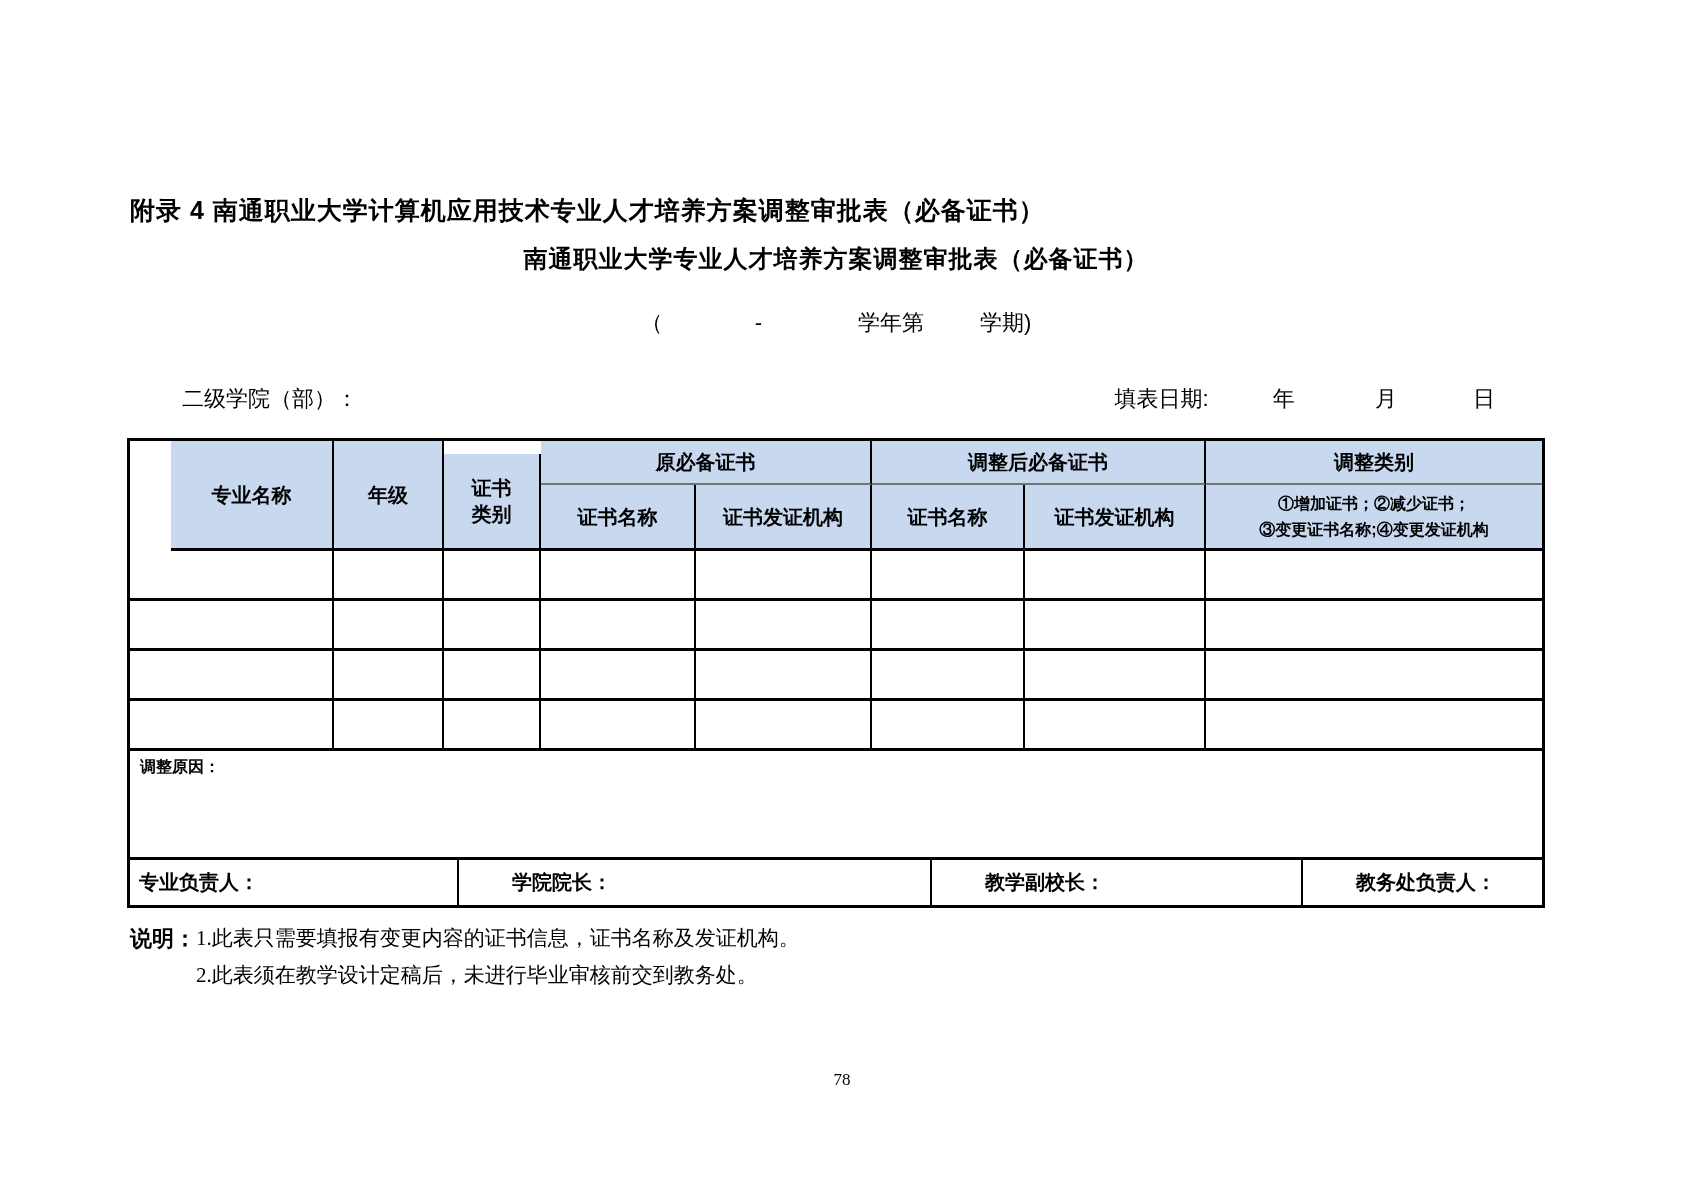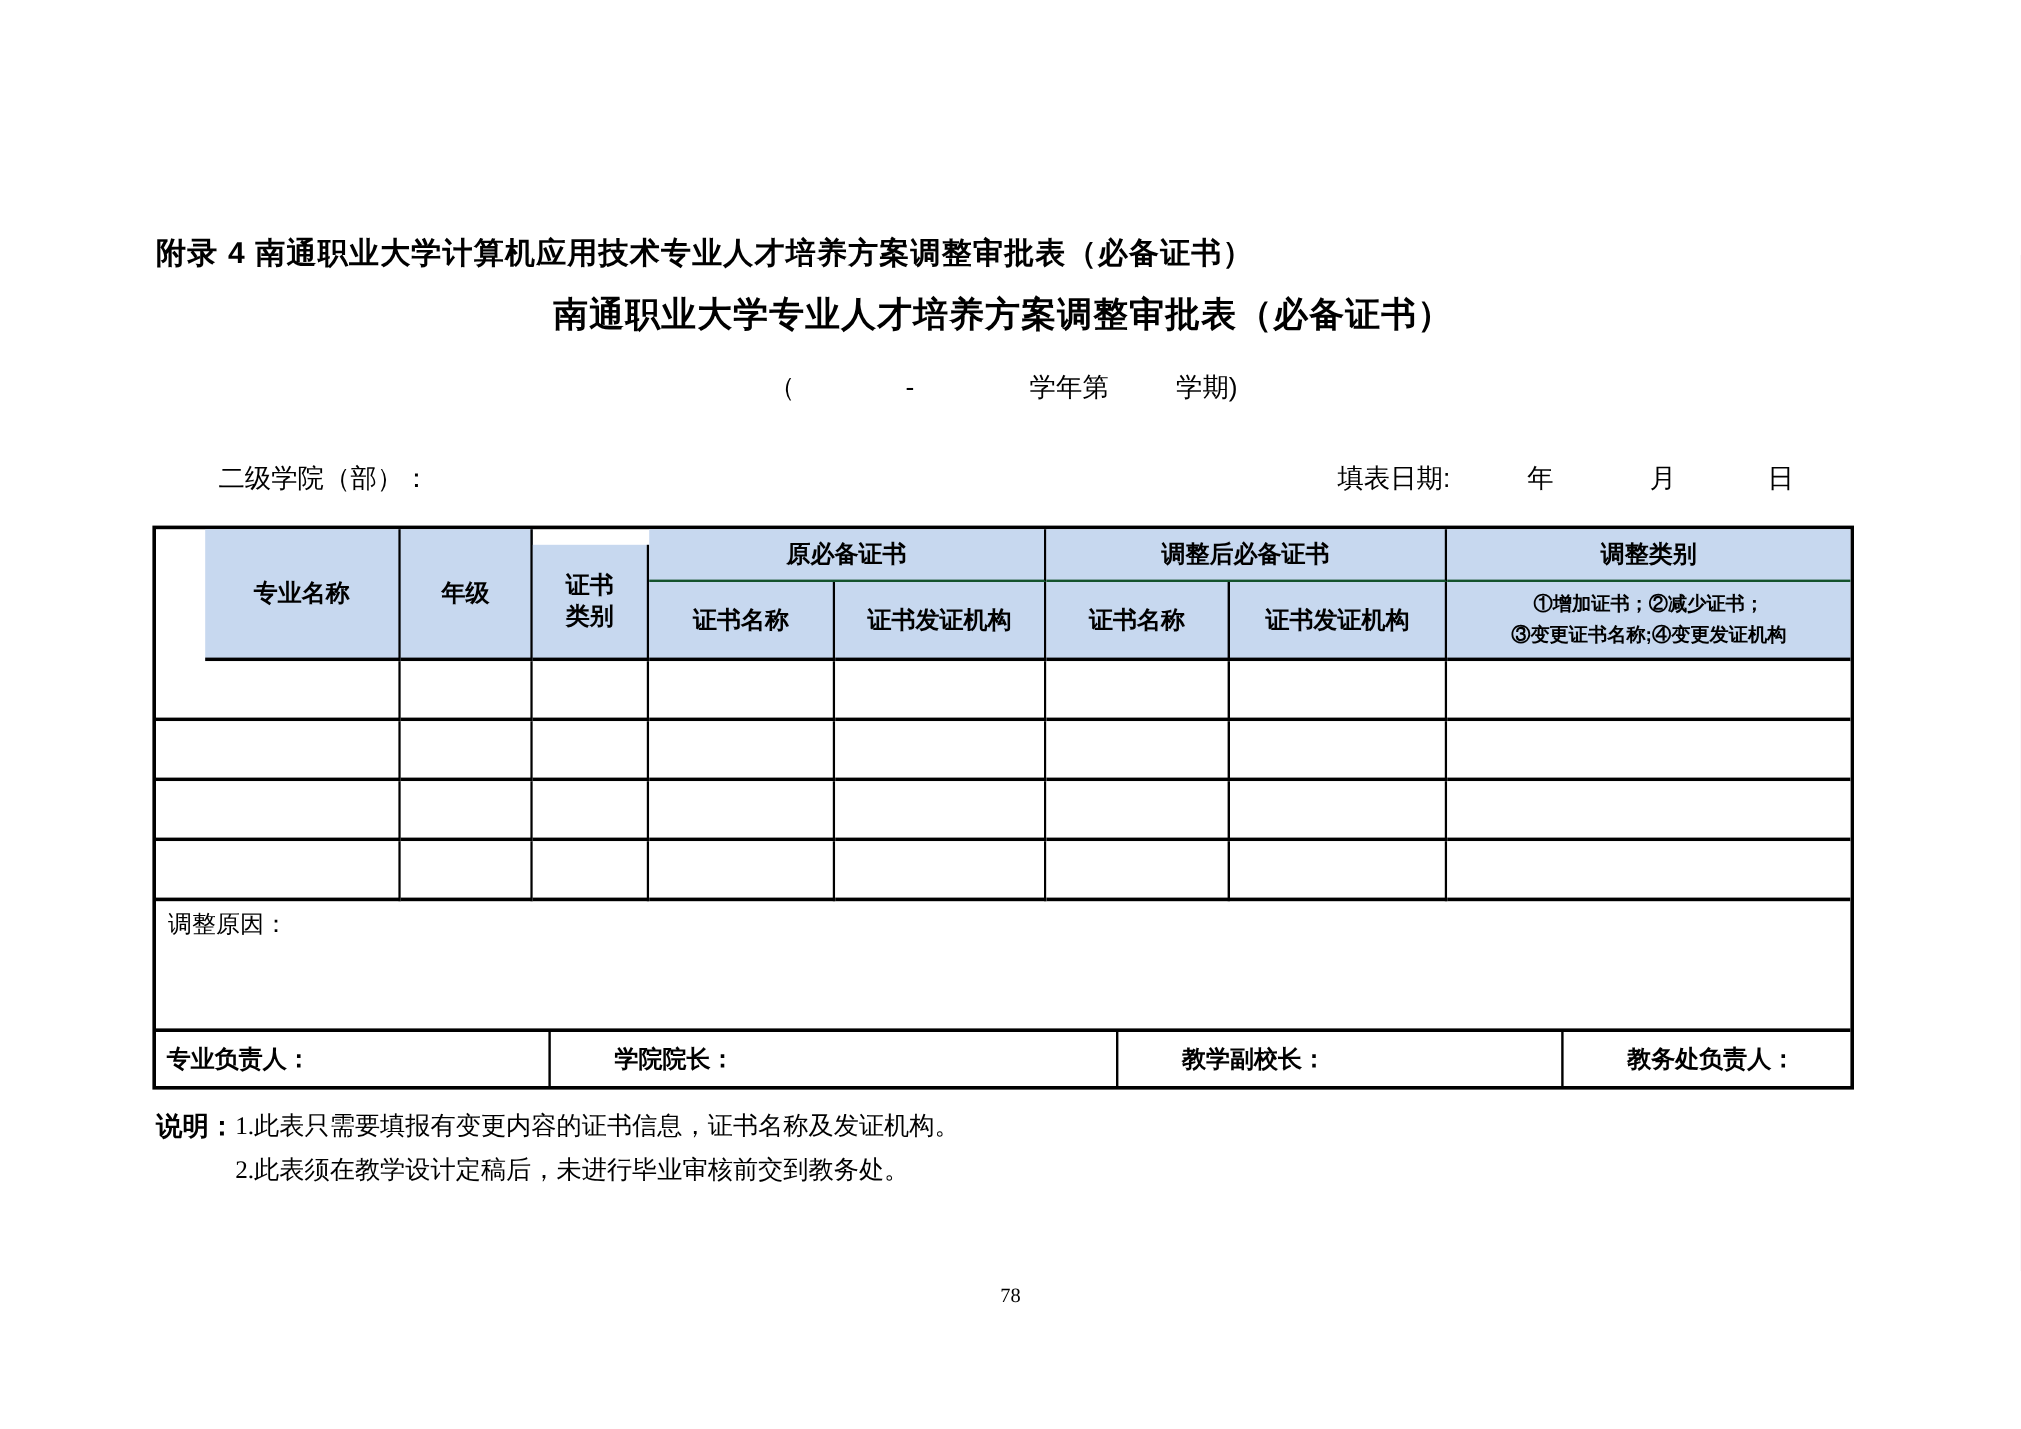--- a/index.html
+++ b/index.html
@@ -13,21 +13,21 @@
   }
   .appendix{
     position:absolute;left:130px;top:182px;
     font-size:25px;font-weight:bold;
     font-family:"Liberation Sans", sans-serif;
     letter-spacing:1px;
     margin-top:12px;
   }
   .main-title{
     position:absolute;left:127px;top:243px;width:1418px;
-    text-align:center;font-size:29px;font-weight:600;letter-spacing:1px;
+    text-align:center;font-size:24px;font-weight:600;letter-spacing:1px;
   }
   .semester{
     position:absolute;left:127px;top:308px;width:1418px;
     text-align:center;font-size:22px;
   }
   .sp{display:inline-block;}
   .sp1{width:92px;}
   .sp2{width:96px;}
   .sp3{width:56px;}
   .info-row{
@@ -55,40 +55,40 @@
   .cell{
     border-right:2px solid #000;
     border-bottom:3px solid #000;
     display:flex;align-items:center;justify-content:center;
     text-align:center;
     font-size:20px;font-weight:bold;
     line-height:1.3;
     box-sizing:border-box;
   }
   .hd{background:#c7d8ef;}
-  .hspan{border-bottom:2px solid #14532d;}
+  .hspan{border-bottom:2px solid #737373;}
   .no-r{border-right:none;}
   .c-major{grid-column:1;grid-row:1/3;margin-left:41px;}
   .c-grade{grid-column:2;grid-row:1/3;}
   .c-type{grid-column:3;grid-row:1/3;flex-direction:column;margin-top:13px;}
   .g-orig{grid-column:4/6;grid-row:1;}
   .g-adj{grid-column:6/8;grid-row:1;}
   .g-cat{grid-column:8;grid-row:1;}
   .s-c4{grid-column:4;grid-row:2;}
   .s-c5{grid-column:5;grid-row:2;}
   .s-c6{grid-column:6;grid-row:2;}
   .s-c7{grid-column:7;grid-row:2;}
   .c-detail{grid-column:8;grid-row:2;font-size:16px;line-height:1.6;flex-direction:column;}
   .body-cell{background:#fff;}
   .reason{
     border-bottom:3px solid #000;
     height:109px;box-sizing:border-box;
     padding:6px 0 0 10px;
   }
-  .reason-label{font-size:20px;font-weight:normal;}
+  .reason-label{font-size:16px;font-weight:bold;}
   .sigrow{
     display:grid;
     grid-template-columns:329px 429px 327px 327px;
     height:45px;
     gap:44px;
   }
   .sig-cell{
     border-right:2px solid #000;
     display:flex;align-items:center;
     padding-left:9px;box-sizing:border-box;

